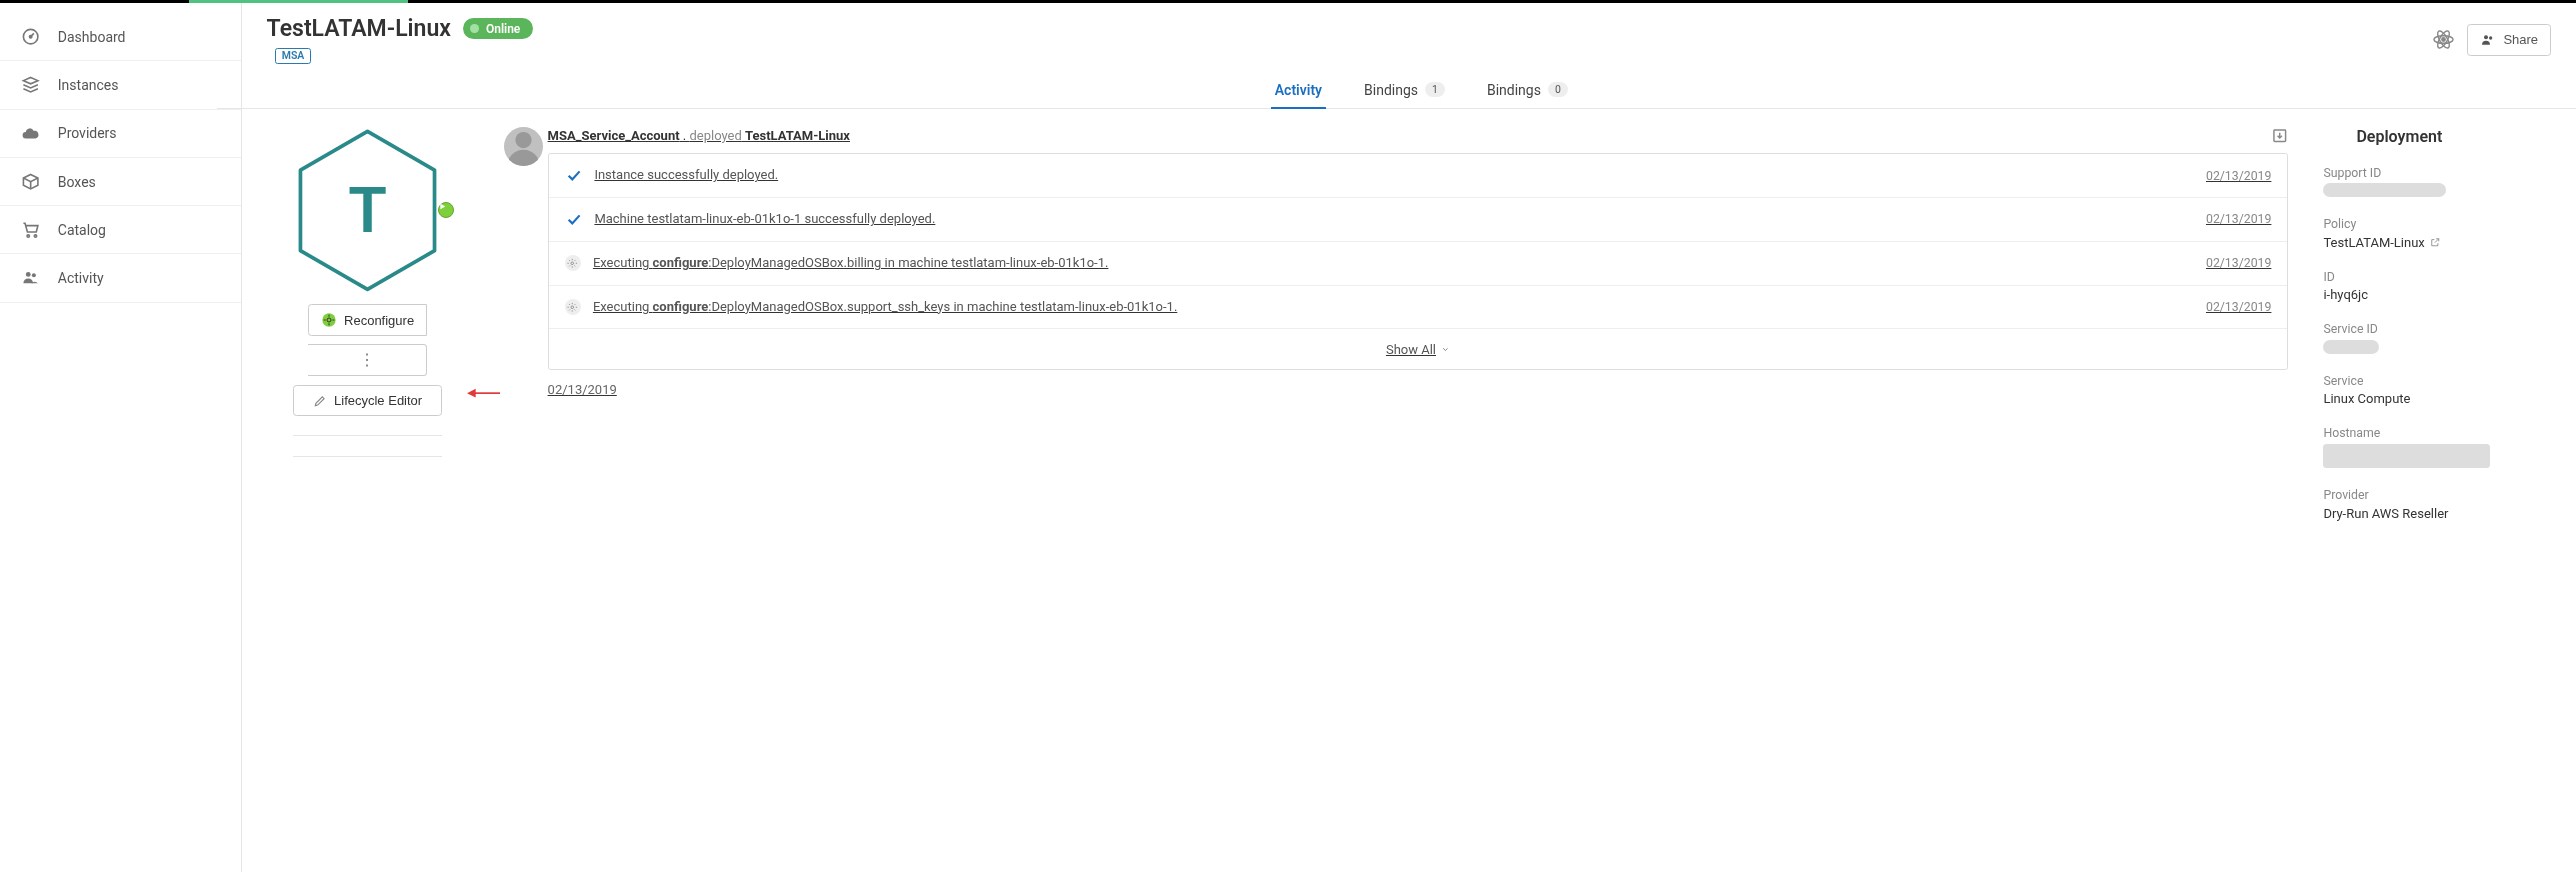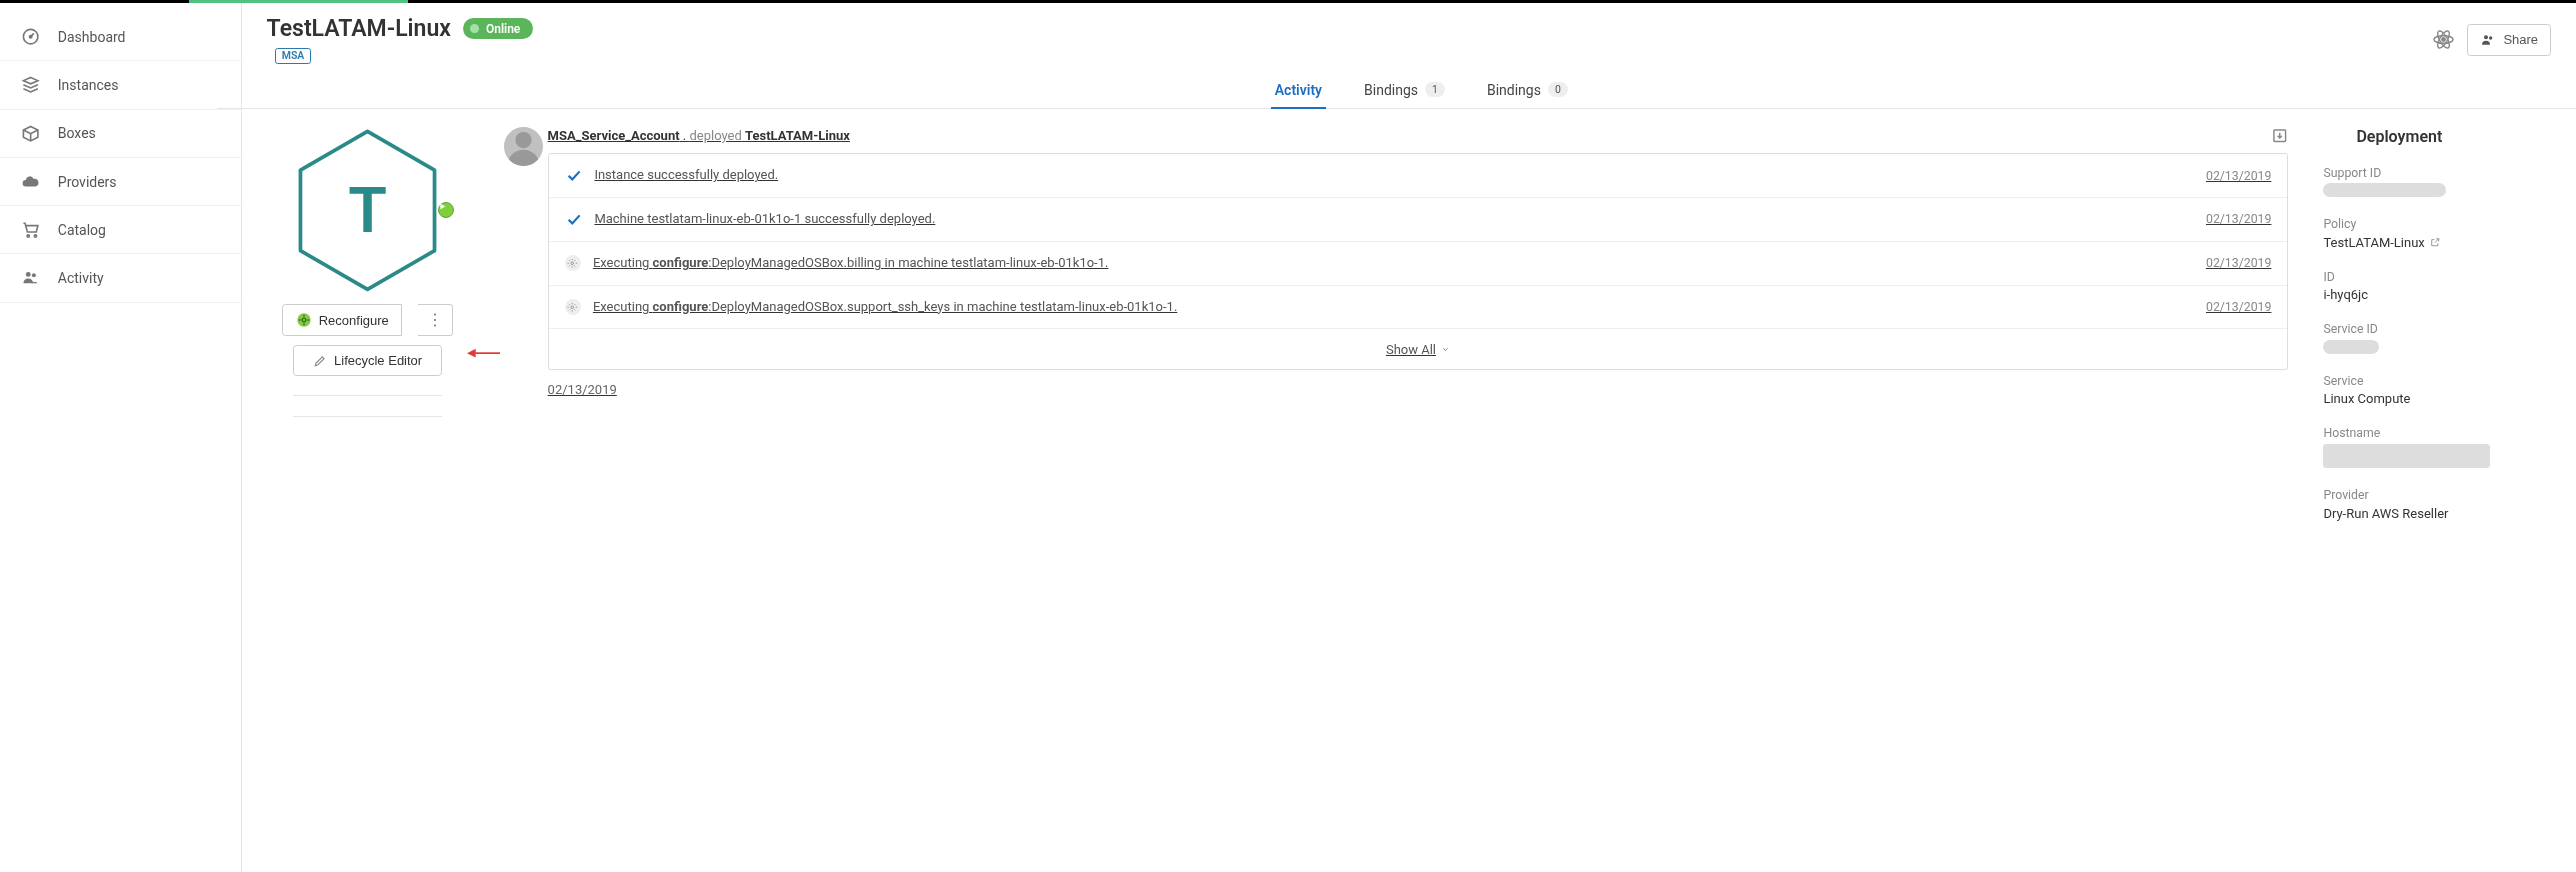--- a/index.html
+++ b/index.html
@@ -93,21 +93,21 @@
   .hexagon svg { position:absolute; inset:0; }
   .hex-letter { font-size: 63px; font-weight:600; color:#2a8a8a; z-index:1; }
   .play-btn {
     position:absolute; right:-12.3px; top:50%; transform:translateY(-50%);
     width:16px; height:16px; border-radius:50%;
     background:#7fce3c; border:0.9px solid #5ea82c;
     display:flex; align-items:center; justify-content:center;
     color:#fff; font-size:8px;
     cursor:pointer;
   }
-  .action-row { display:flex; gap:16px; margin-bottom:8.8px; }
+  .action-row { display:flex; gap:8px; margin-bottom:8.8px;flex-direction:column; }
   .action-btn {
     display:flex; align-items:center; gap:7px;
     border:0.9px solid #ccc; background:#fff;
     padding:7px 12.3px; font-size:13px; color:#333; cursor:pointer;
     border-radius:3.5px 0 0 3.5px;
   }
   .more-btn {
     border:0.9px solid #ccc; border-left:none; background:#fff;
     padding:7px 8.8px; color:#777; cursor:pointer;
     border-radius:0 3.5px 3.5px 0; font-size:16px; line-height:1;
@@ -218,32 +218,32 @@
     </div>
     <div class="side-item">
       <svg class="side-icon" viewBox="0 0 24 24" fill="none" stroke="currentColor" stroke-width="2">
           <path d="M12 3 L21 7 L12 11 L3 7 Z"></path>
           <path d="M3 12 L12 16 L21 12"></path>
           <path d="M3 17 L12 21 L21 17"></path>
         </svg>
       <span>Instances</span>
     </div>
     <div class="side-item">
+      <svg class="side-icon" viewBox="0 0 24 24" fill="currentColor">
+          <path d="M6 18 a4 4 0 0 1 0-8 a5 5 0 0 1 9.6-1.5 A4.5 4.5 0 0 1 18 18 Z"></path>
+        </svg>
+      <span>Providers</span>
+    </div>
+    <div class="side-item">
       <svg class="side-icon" viewBox="0 0 24 24" fill="none" stroke="currentColor" stroke-width="2">
           <path d="M12 3 L21 7.5 V16.5 L12 21 L3 16.5 V7.5 Z"></path>
           <path d="M3 7.5 L12 12 L21 7.5"></path>
           <path d="M12 12 V21"></path>
         </svg>
       <span>Boxes</span>
-    </div>
-    <div class="side-item">
-      <svg class="side-icon" viewBox="0 0 24 24" fill="currentColor">
-          <path d="M6 18 a4 4 0 0 1 0-8 a5 5 0 0 1 9.6-1.5 A4.5 4.5 0 0 1 18 18 Z"></path>
-        </svg>
-      <span>Providers</span>
     </div>
     <div class="side-item">
       <svg class="side-icon" viewBox="0 0 24 24" fill="none" stroke="currentColor" stroke-width="2">
           <circle cx="9" cy="20" r="1.5"></circle>
           <circle cx="18" cy="20" r="1.5"></circle>
           <path d="M3 4 H5 L8 15 H19 L21 7 H6"></path>
         </svg>
       <span>Catalog</span>
     </div>
     <div class="side-item">

